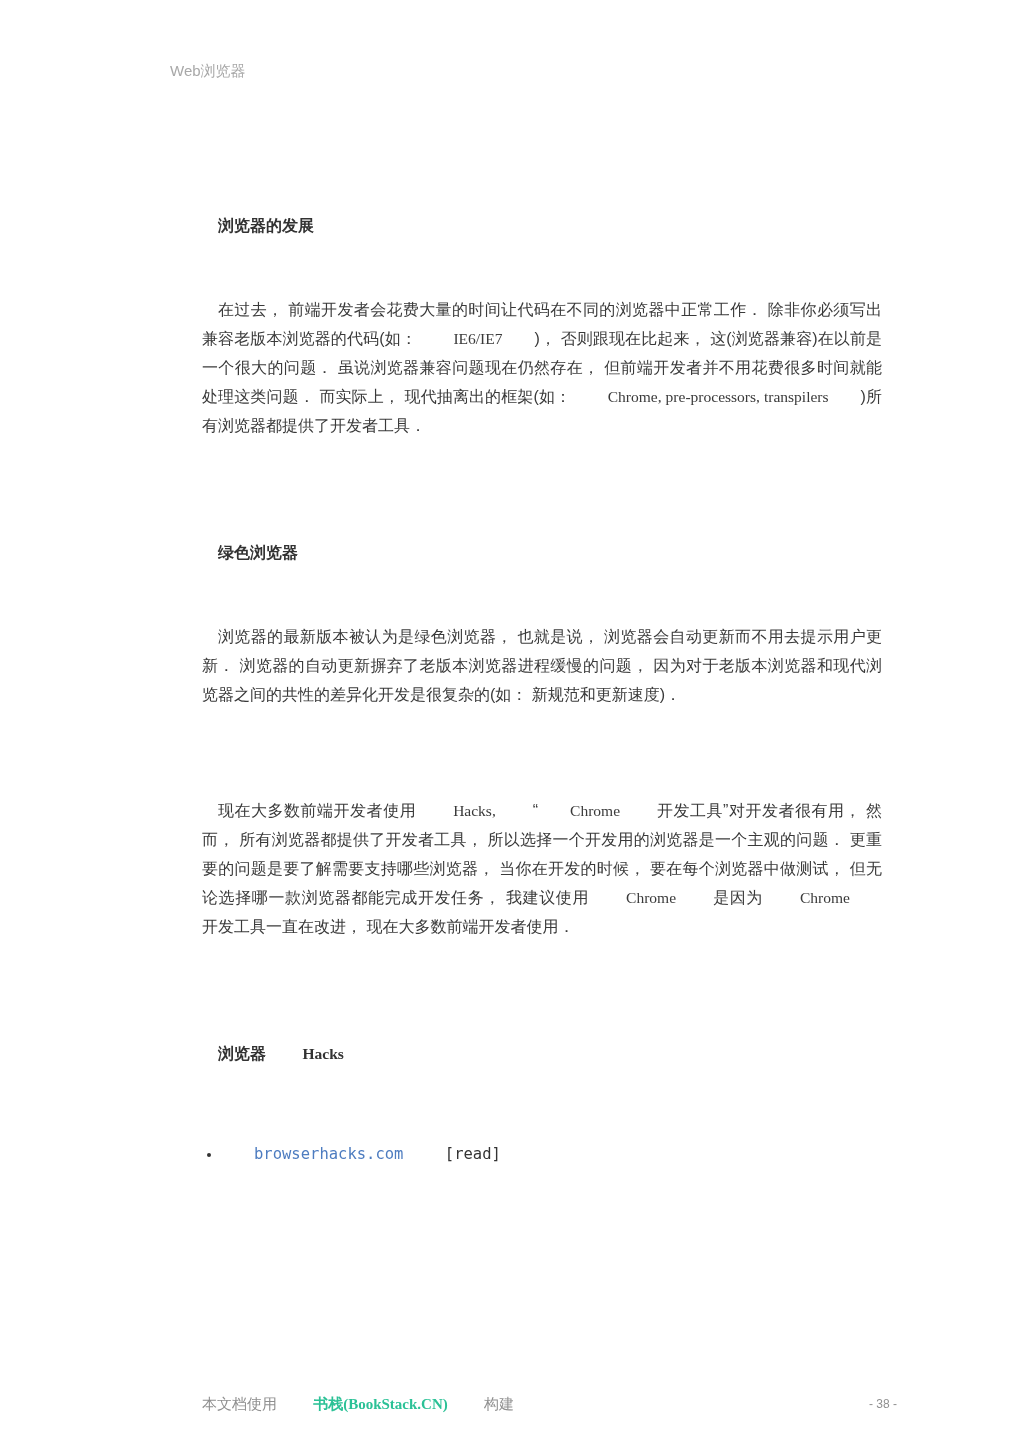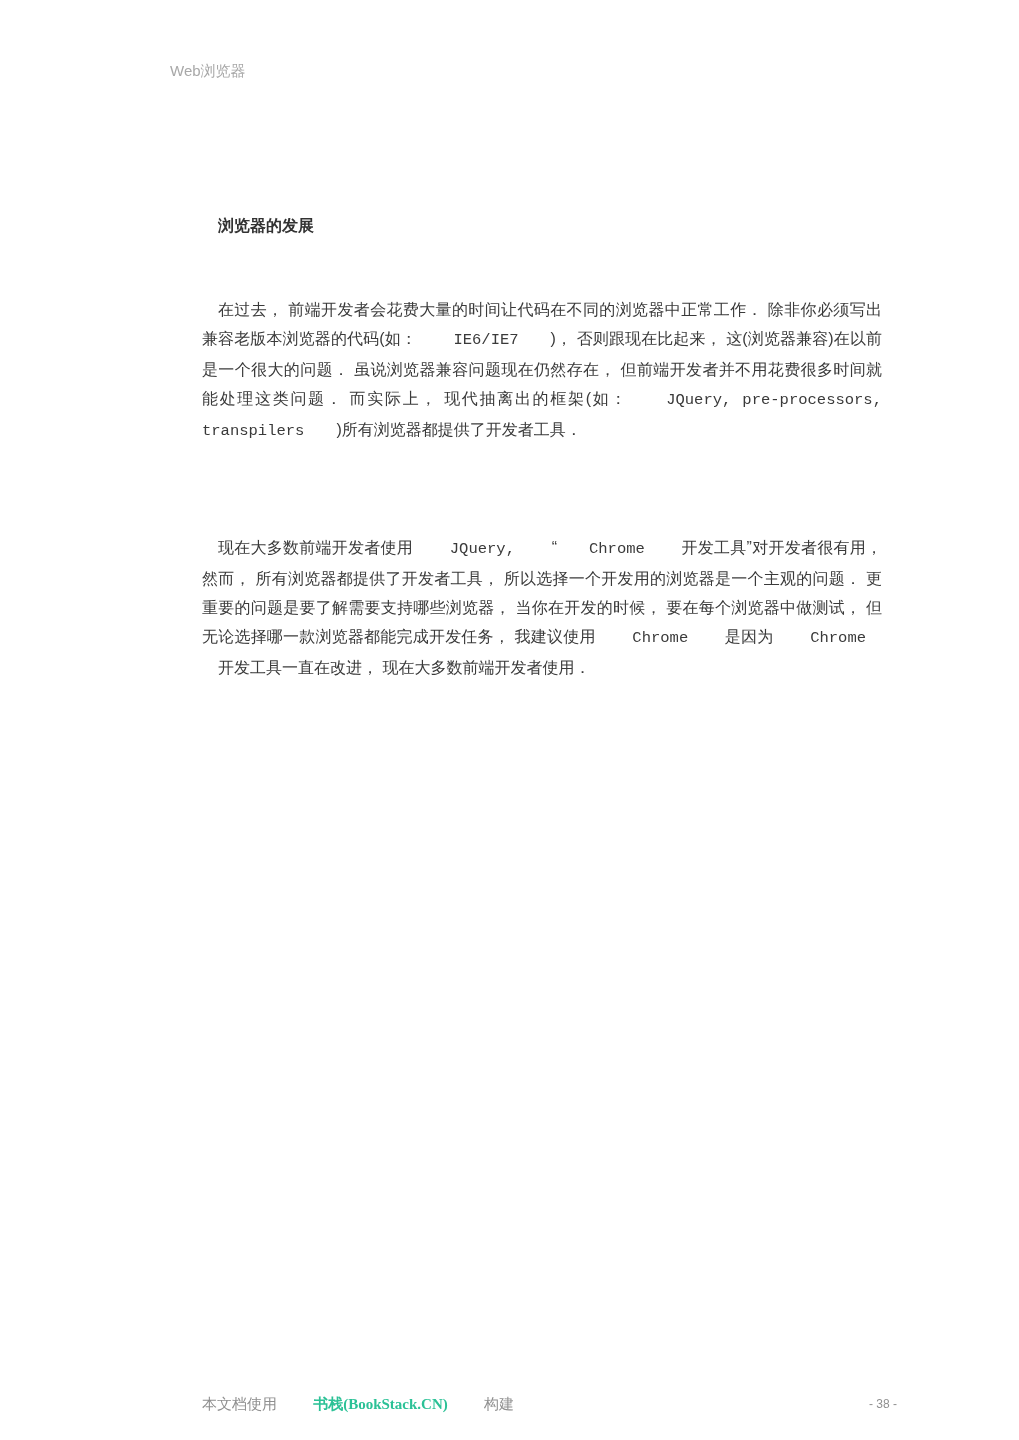--- a/index.html
+++ b/index.html
@@ -41,21 +41,21 @@
     margin: 11px 0 23px 0;
   }
   .content section:first-child h2 { margin-top: 15px; }
 
   .content p {
     margin: 0 0 23px 0;
     text-align: justify;
   }
 
   .code {
-    font-family: Liberation Mono, monospace;
+    font-family: Liberation Serif, serif;
     font-size: 0.97em;
   }
   h2 .code { font-weight: 700; }
 
   .content ul {
     margin: 0 0 23px 0;
     padding-left: 36px;
     list-style: disc;
   }
   .content li { line-height: 29px; }
@@ -100,28 +100,40 @@
 <body>
 
 <div class="page">
 
   <div class="page-header">Web浏览器</div>
 
   <div class="content">
 
     <section>
       <h2><span>浏览器的发展</span></h2>
-      <p><span>在过去， 前端开发者会花费大量的时间让代码在不同的浏览器中正常工作． 除非你必须写出兼容老版本浏览器的代码(如： </span><span class="code">IE6/IE7</span><span>)， 否则跟现在比起来， 这(浏览器兼容)在以前是一个很大的问题． 虽说浏览器兼容问题现在仍然存在， 但前端开发者并不用花费很多时间就能处理这类问题． 而实际上， 现代抽离出的框架(如： </span><span class="code">JQuery, pre-processors, transpilers</span><span>)所有浏览器都提供了开发者工具．</span></p>
+      <p><span>在过去， 前端开发者会花费大量的时间让代码在不同的浏览器中正常工作． 除非你必须写出兼容老版本浏览器的代码(如： </span><span class="code">IE6/IE7</span><span>)， 否则跟现在比起来， 这(浏览器兼容)在以前是一个很大的问题． 虽说浏览器兼容问题现在仍然存在， 但前端开发者并不用花费很多时间就能处理这类问题． 而实际上， 现代抽离出的框架(如： </span><span class="code">Chrome, pre-processors, transpilers</span><span>)所有浏览器都提供了开发者工具．</span></p>
     </section>
 
+    <section>
+      <h2><span>绿色浏览器</span></h2>
+      <p><span>浏览器的最新版本被认为是绿色浏览器， 也就是说， 浏览器会自动更新而不用去提示用户更新． 浏览器的自动更新摒弃了老版本浏览器进程缓慢的问题， 因为对于老版本浏览器和现代浏览器之间的共性的差异化开发是很复杂的(如： 新规范和更新速度)．</span></p>
+    </section>
 
     <section>
-      <p><span>现在大多数前端开发者使用 </span><span class="code">JQuery,</span><span> “</span><span class="code">Chrome</span><span> 开发工具”对开发者很有用， 然而， 所有浏览器都提供了开发者工具， 所以选择一个开发用的浏览器是一个主观的问题． 更重要的问题是要了解需要支持哪些浏览器， 当你在开发的时候， 要在每个浏览器中做测试， 但无论选择哪一款浏览器都能完成开发任务， 我建议使用 </span><span class="code">Chrome</span><span> 是因为 </span><span class="code">Chrome</span><span> 开发工具一直在改进， 现在大多数前端开发者使用．</span></p>
+      <p><span>现在大多数前端开发者使用 </span><span class="code">Hacks,</span><span> “</span><span class="code">Chrome</span><span> 开发工具”对开发者很有用， 然而， 所有浏览器都提供了开发者工具， 所以选择一个开发用的浏览器是一个主观的问题． 更重要的问题是要了解需要支持哪些浏览器， 当你在开发的时候， 要在每个浏览器中做测试， 但无论选择哪一款浏览器都能完成开发任务， 我建议使用 </span><span class="code">Chrome</span><span> 是因为 </span><span class="code">Chrome</span><span> 开发工具一直在改进， 现在大多数前端开发者使用．</span></p>
     </section>
 
+    <section>
+      <h2><span>浏览器 </span><span class="code">Hacks</span></h2>
+      <ul>
+        <li>
+          <a class="doc-link" href="#">browserhacks.com</a><span class="link-suffix"> [read]</span>
+        </li>
+      </ul>
+    </section>
 
   </div>
 
   <div class="page-footer">
     <div>
       <span>本文档使用 </span><span class="footer-brand">书栈(BookStack.CN)</span><span> 构建</span>
     </div>
     <div class="footer-page-number">- 38 -</div>
   </div>
 

